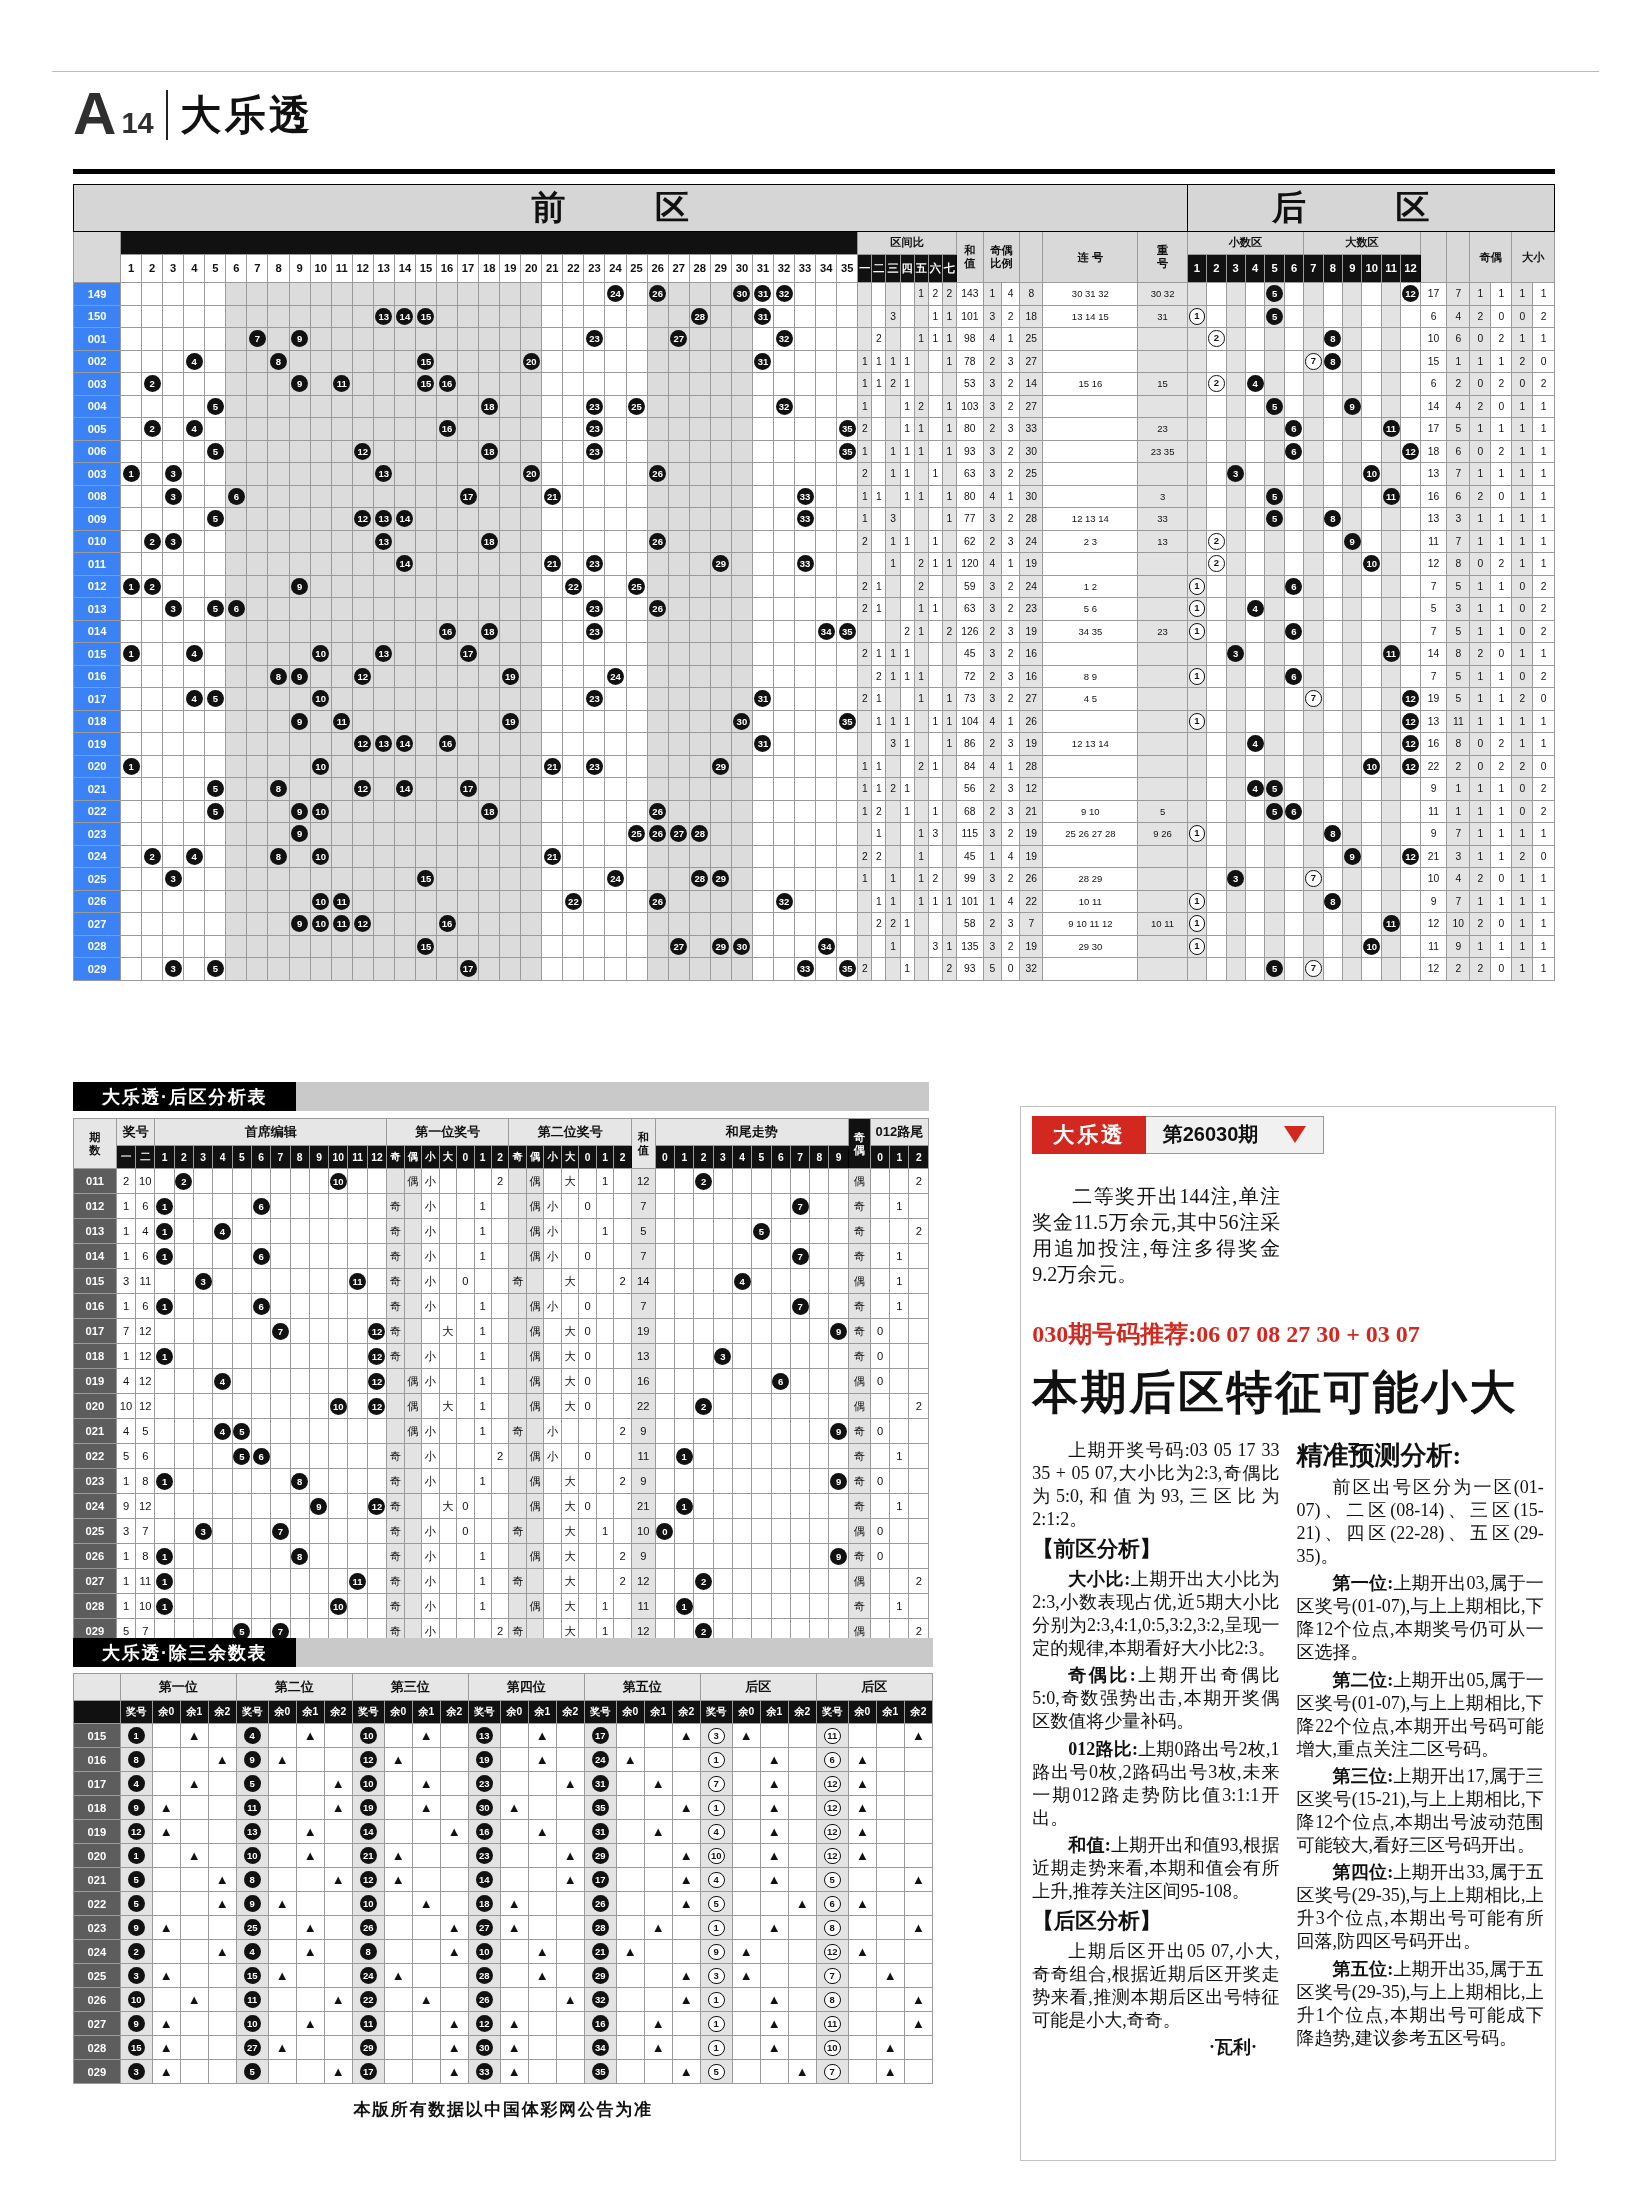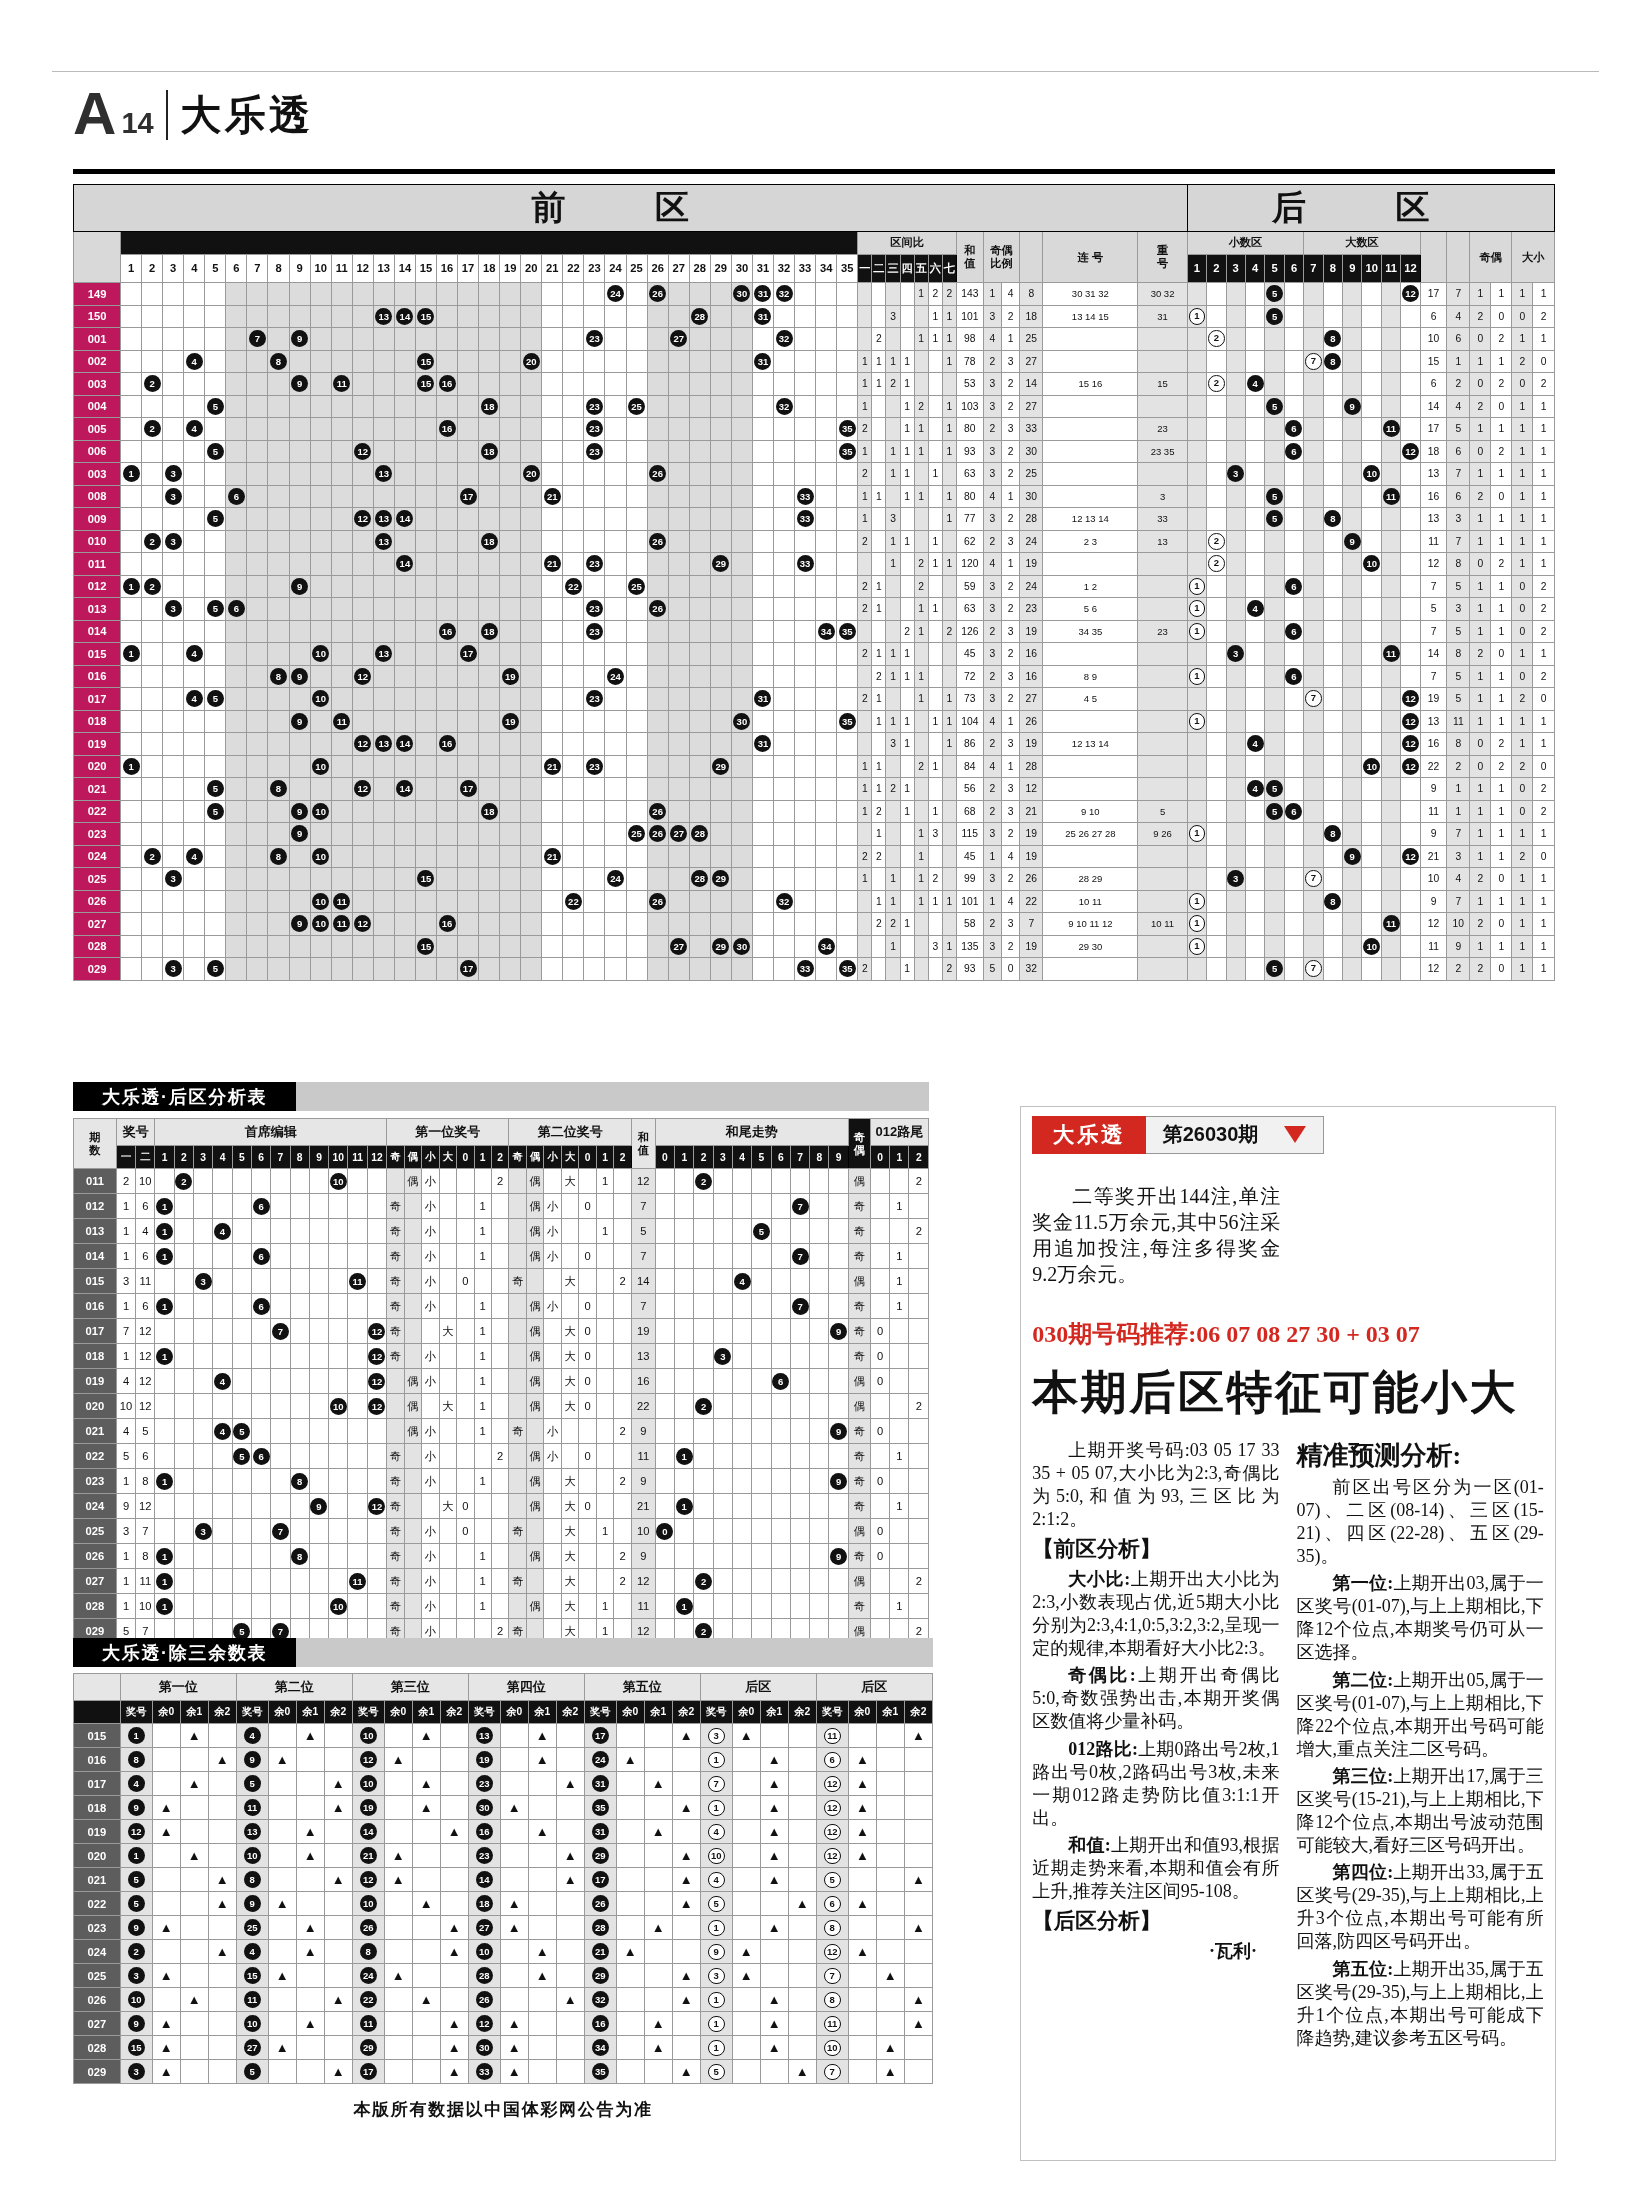--- a/index.html
+++ b/index.html
@@ -30,21 +30,21 @@
   table{border-collapse:collapse;table-layout:fixed;}
   .main{width:1482px;border:1.7px solid #000;}
   .main td{border:0.9px solid #9a9a9a;height:21.5px;text-align:center;font-size:10.3px;
            padding:0;overflow:hidden;white-space:nowrap;}
   .main .ttl{background:#d6d6d6;font-size:34px;font-weight:bold;height:40px;
              letter-spacing:40px;border:1.7px solid #000;}
   .main .gcell{background:#d9d9d9;font-size:11.2px;font-weight:bold;line-height:13px;}
   .main .bbar{background:#111;}
   .main .ncell{font-size:11.2px;font-weight:bold;height:27.5px;background:#fff;}
   .main .bcell{font-size:11.2px;font-weight:bold;height:27.5px;background:#111;color:#fff;}
-  .main .pcell{background:#be185d;color:#fff;font-weight:bold;font-size:11.2px;}
+  .main .pcell{background:#3b82f6;color:#fff;font-weight:bold;font-size:11.2px;}
   .main td.g{background:#dcdcdc;}
   .main td.s{background:#e3e3e3;}
   .main td.bl{border-left:1.7px solid #000;}
   .main .lian{font-size:9.5px;}
   .main .rep{font-size:9.5px;}
   .ball{display:inline-block;width:17px;height:17px;border-radius:50%;background:#111;
         color:#fff;font-size:9.5px;font-weight:bold;line-height:17px;text-align:center;vertical-align:middle;}
   .ball.hb{background:#fff;color:#111;border:1.7px solid #111;width:14.6px;height:14.6px;line-height:13.8px;box-sizing:content-box;}
   
   .tbar{left:73px;height:29px;background:#c9c9c9;display:flex;align-items:stretch;}
@@ -3945,20 +3945,21 @@
   <div class="headline">本期后区特征可能小大</div>
   <div class="twocol anal">
     <div class="col" id="analL">
         <p>上期开奖号码:03 05 17 33 35 + 05 07,大小比为2:3,奇偶比为5:0,和值为93,三区比为2:1:2。</p>
         <p class="h">【前区分析】</p>
         <p><b>大小比:</b>上期开出大小比为2:3,小数表现占优,近5期大小比分别为2:3,4:1,0:5,3:2,3:2,呈现一定的规律,本期看好大小比2:3。</p>
         <p><b>奇偶比:</b>上期开出奇偶比5:0,奇数强势出击,本期开奖偶区数值将少量补码。</p>
         <p><b>012路比:</b>上期0路出号2枚,1路出号0枚,2路码出号3枚,未来一期012路走势防比值3:1:1开出。</p>
         <p><b>和值:</b>上期开出和值93,根据近期走势来看,本期和值会有所上升,推荐关注区间95-108。</p>
         <p class="h">【后区分析】</p>
+        <p>上期后区开出05 07,小大,奇奇组合,根据近期后区开奖走势来看,推测本期后区出号特征可能是小大,奇奇。</p>
         <p class="sig">·瓦利·</p>
       </div>
     <div class="col" id="analR">
         <p class="h2">精准预测分析:</p>
         <p>前区出号区分为一区(01-07)、二区(08-14)、三区(15-21)、四区(22-28)、五区(29-35)。</p>
         <p><b>第一位:</b>上期开出03,属于一区奖号(01-07),与上上期相比,下降12个位点,本期奖号仍可从一区选择。</p>
         <p><b>第二位:</b>上期开出05,属于一区奖号(01-07),与上上期相比,下降22个位点,本期开出号码可能增大,重点关注二区号码。</p>
         <p><b>第三位:</b>上期开出17,属于三区奖号(15-21),与上上期相比,下降12个位点,本期出号波动范围可能较大,看好三区号码开出。</p>
         <p><b>第四位:</b>上期开出33,属于五区奖号(29-35),与上上期相比,上升3个位点,本期出号可能有所回落,防四区号码开出。</p>
         <p><b>第五位:</b>上期开出35,属于五区奖号(29-35),与上上期相比,上升1个位点,本期出号可能成下降趋势,建议参考五区号码。</p>

